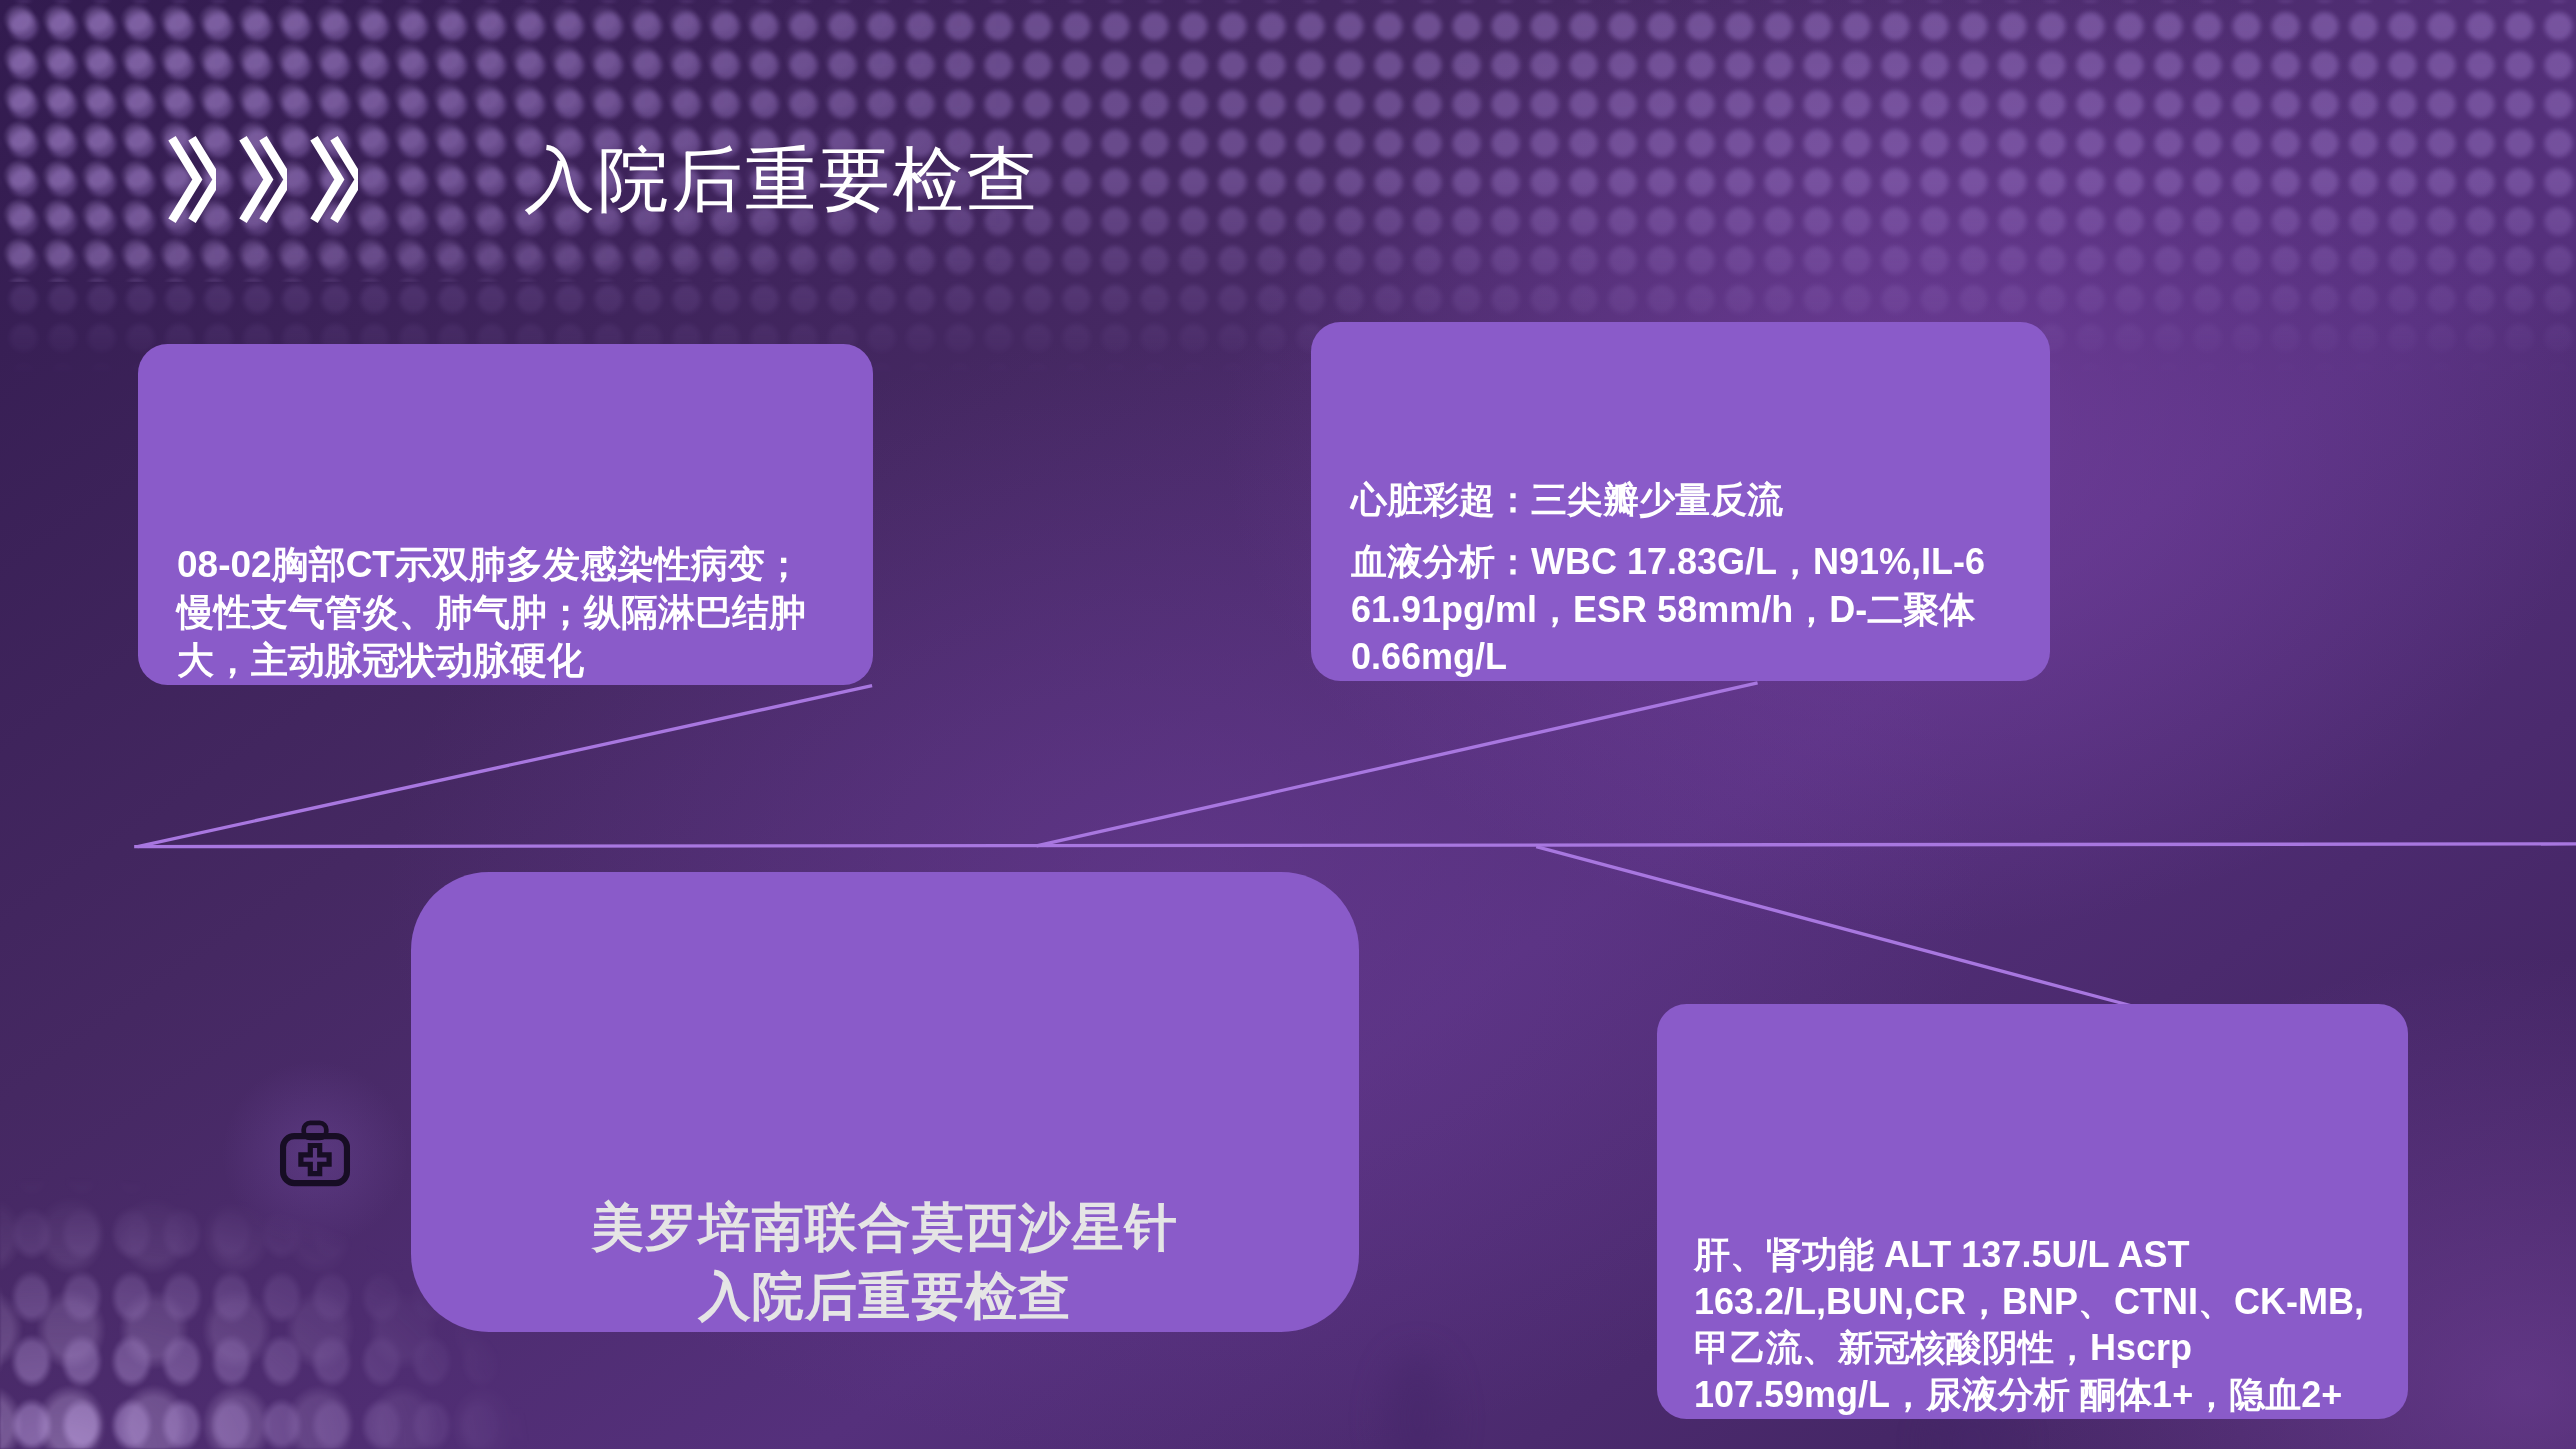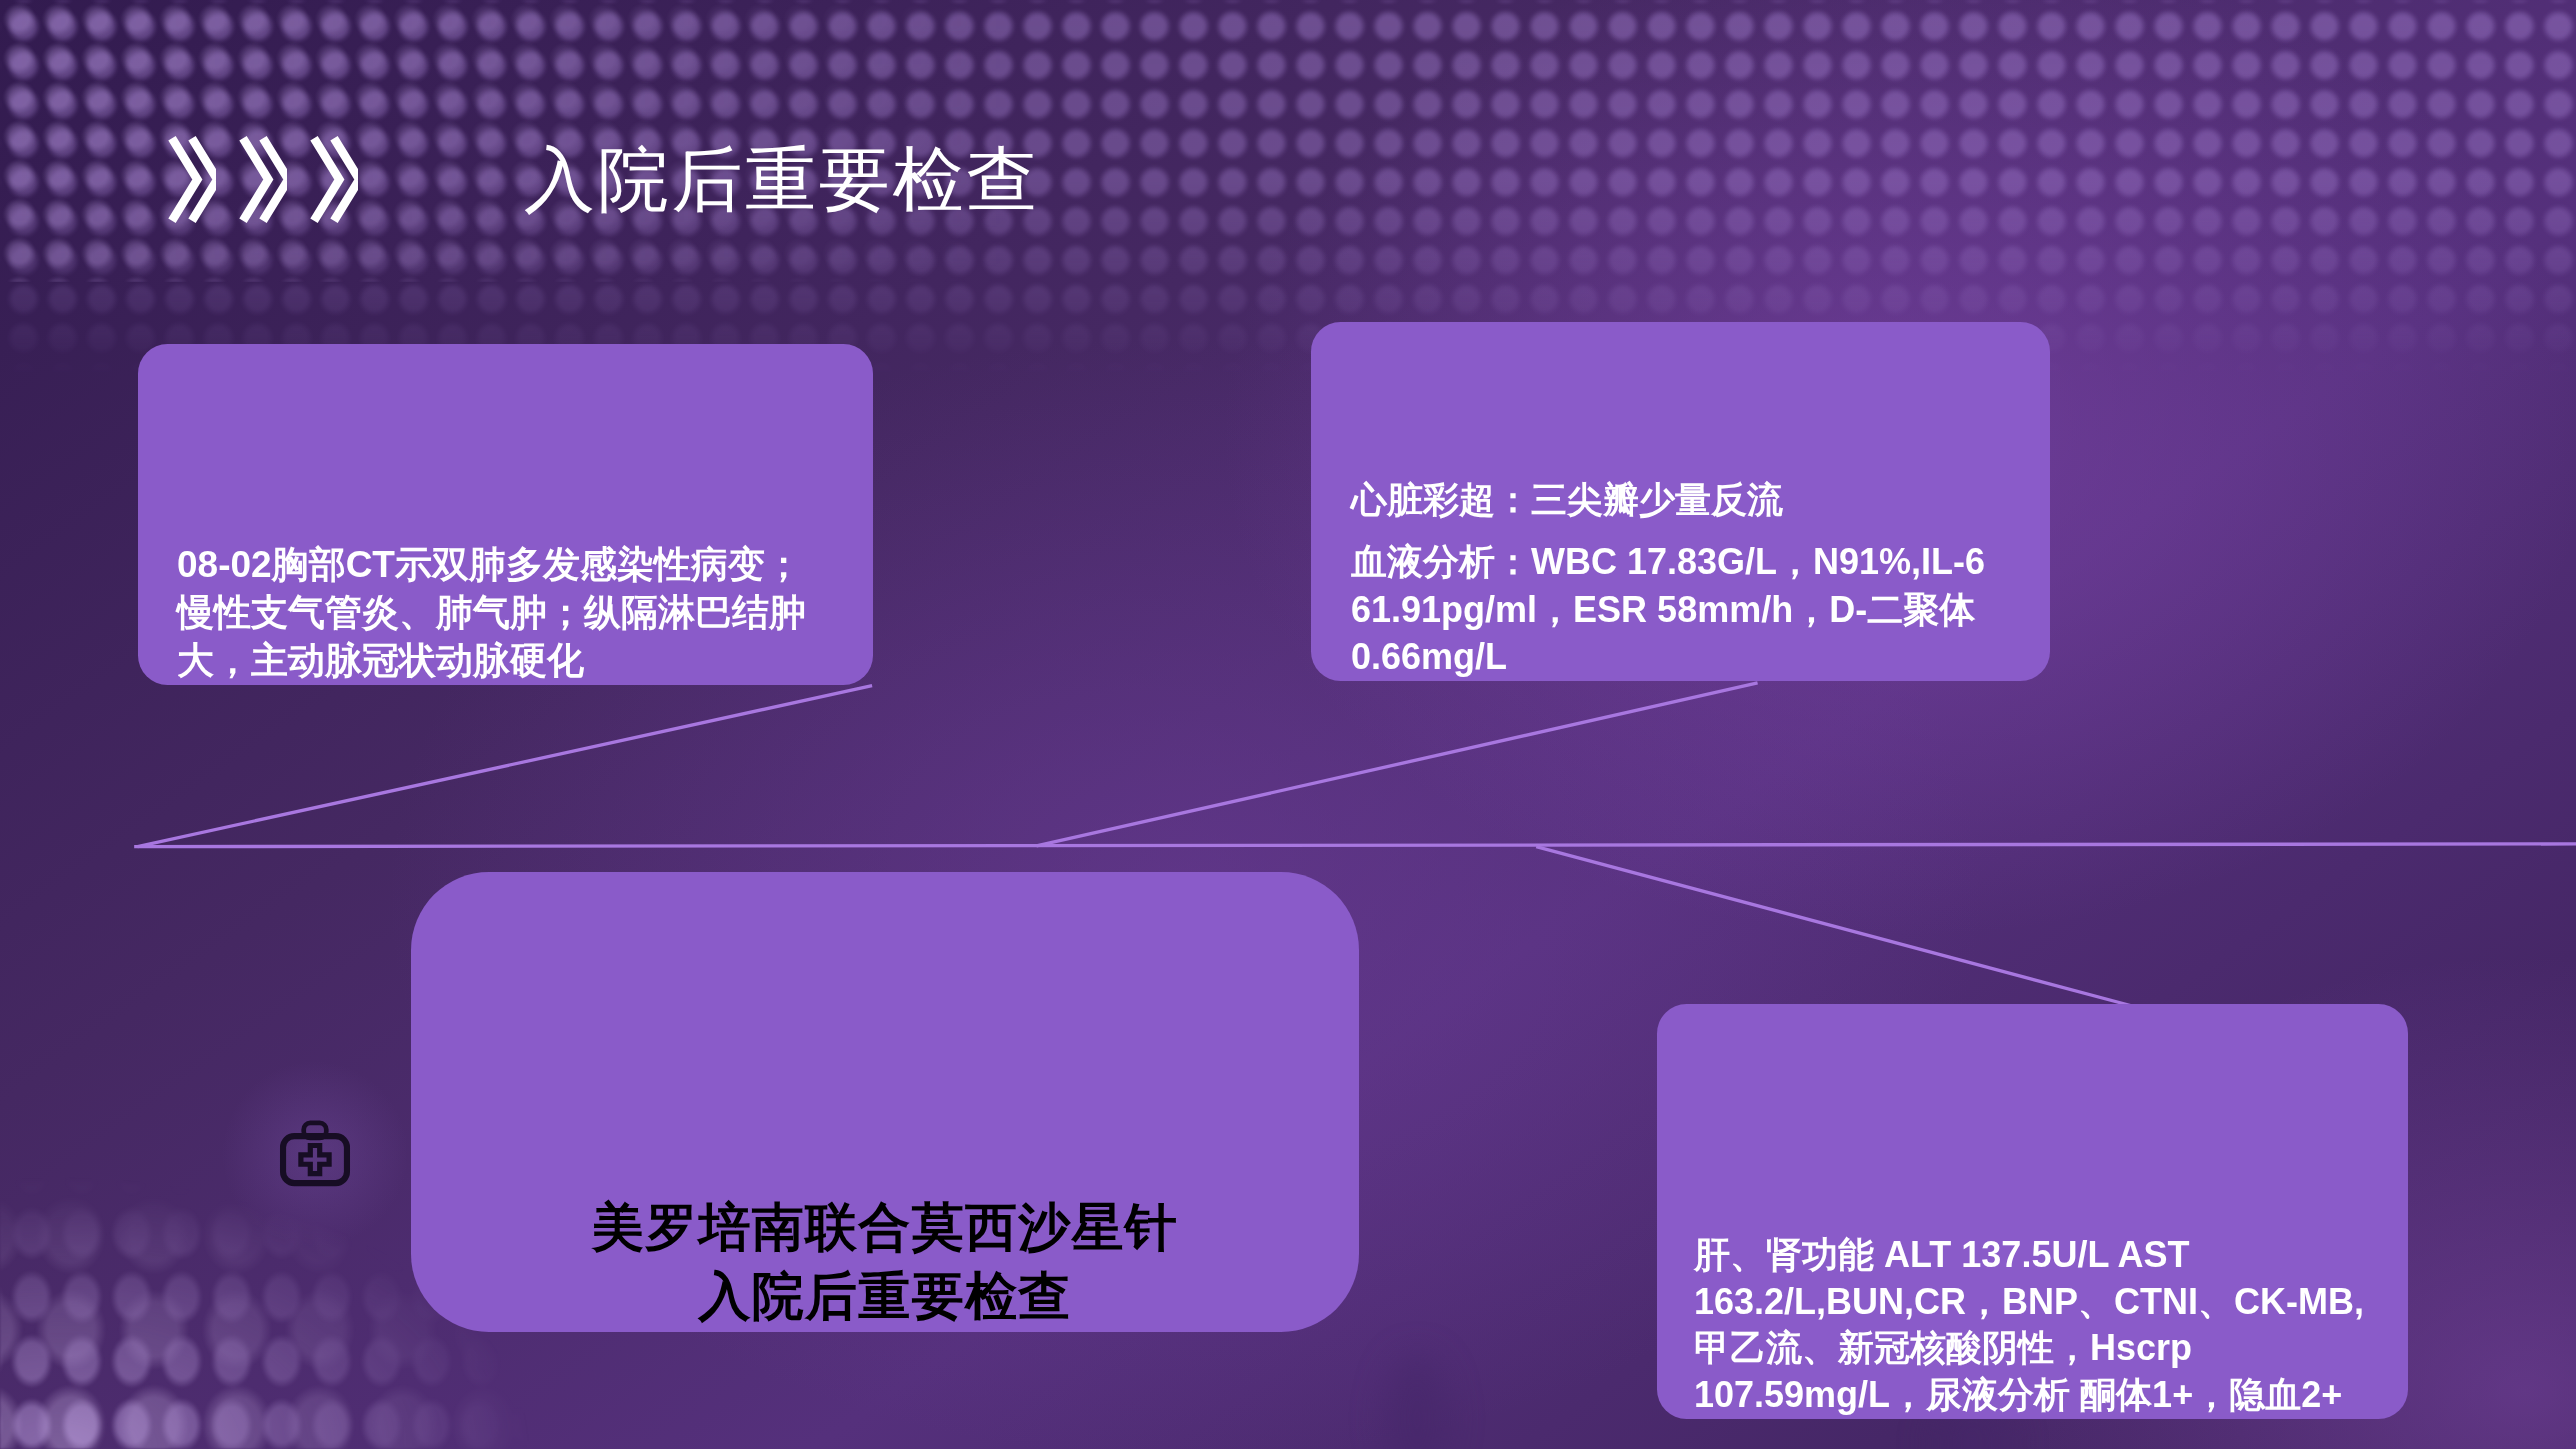--- a/index.html
+++ b/index.html
@@ -124,21 +124,21 @@
   #card-plan {
     left:411px; top:872px; width:948px; height:460px;
     border-radius:78px;
     align-items:center;
     text-align:center;
     color:#e8f5e0;
   }
   #card-plan p {
     font-size:52px; font-weight:bold; line-height:1.34;
     letter-spacing:1.3px;
-    color:#000000;
+    color:#e5e5e5;
   }
 
   .medkit { position:absolute; left:268px; top:1106px; }
 </style>
 </head>
 <body>
 
 <div id="slide">
 
   <div class="dotgrid"></div>

